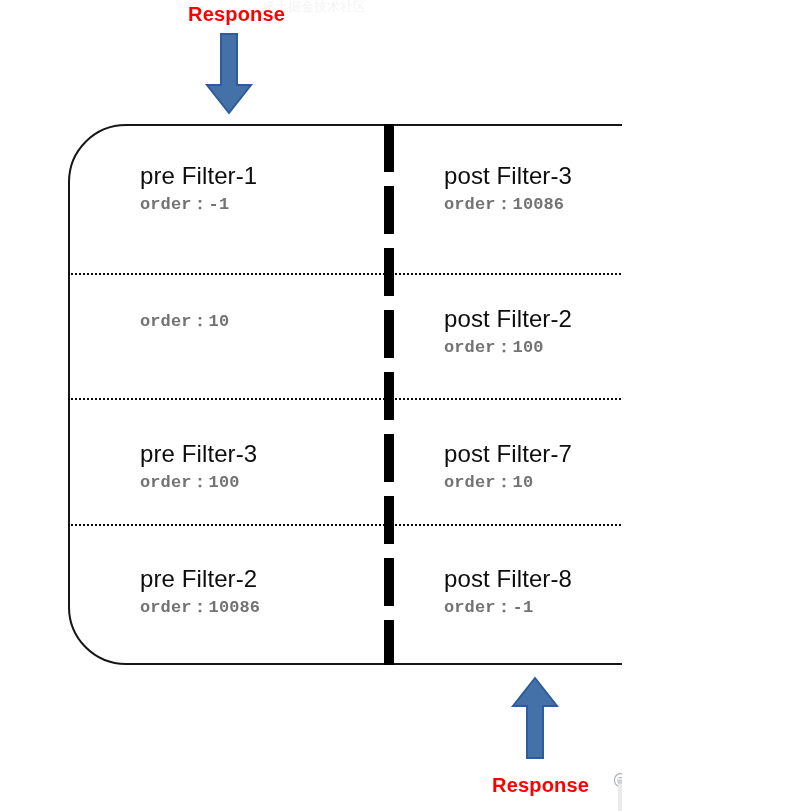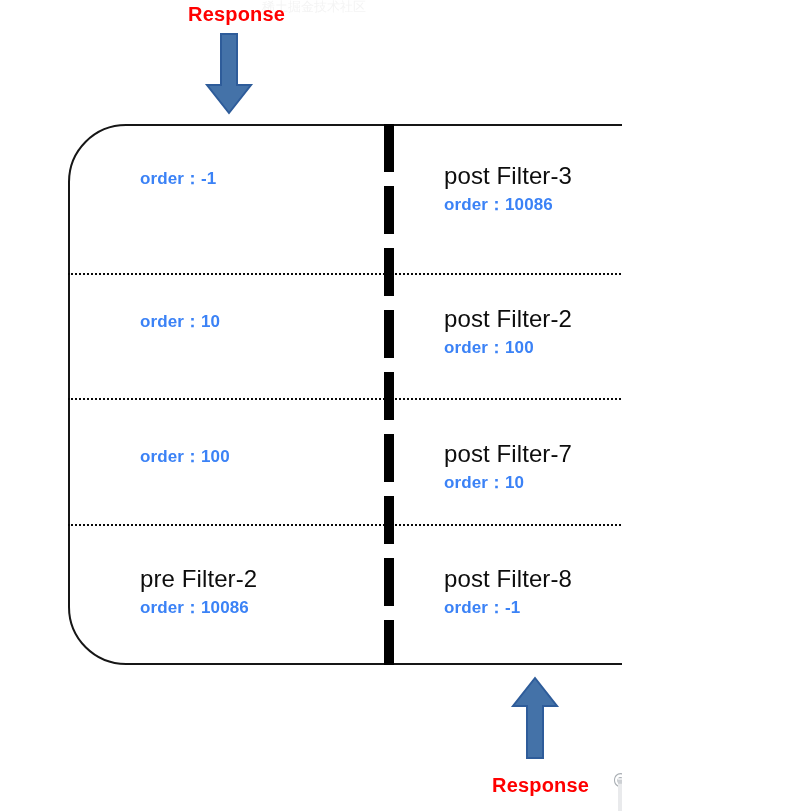--- a/index.html
+++ b/index.html
@@ -86,24 +86,24 @@
     font-family: "Liberation Sans", sans-serif;
     font-size: 24px;
     font-weight: 400;
     color: #0d0d0d;
     letter-spacing: 0.1px;
     line-height: 1.1;
     white-space: nowrap;
   }
   .filter-order {
     margin-top: 7px;
-    font-family: Liberation Sans, sans-serif;
+    font-family: Liberation Mono, monospace;
     font-size: 17px;
     font-weight: bold;
-    color: #3b82f6;
+    color: #737373;
     letter-spacing: 0.1px;
     line-height: 1.1;
     white-space: nowrap;
   }
 
   .col-pre  { left: 140px; }
   .col-post { left: 444px; }
 
   .row-1 { top: 163px; }
   .row-2 { top: 306px; }
@@ -169,36 +169,38 @@
 
   <div id="filter-box"></div>
 
   <div class="row-separator" id="sep-1"></div>
   <div class="row-separator" id="sep-2"></div>
   <div class="row-separator" id="sep-3"></div>
 
   <div id="center-divider"></div>
 
   <div class="filter-cell col-pre row-1">
+    <div class="filter-title">pre Filter-1</div>
     <div class="filter-order">order：-1</div>
   </div>
   <div class="filter-cell col-post row-1">
     <div class="filter-title">post Filter-3</div>
     <div class="filter-order">order：10086</div>
   </div>
 
   <div class="filter-cell col-pre row-2">
     <div class="filter-order">order：10</div>
   </div>
   <div class="filter-cell col-post row-2">
     <div class="filter-title">post Filter-2</div>
     <div class="filter-order">order：100</div>
   </div>
 
   <div class="filter-cell col-pre row-3">
+    <div class="filter-title">pre Filter-3</div>
     <div class="filter-order">order：100</div>
   </div>
   <div class="filter-cell col-post row-3">
     <div class="filter-title">post Filter-7</div>
     <div class="filter-order">order：10</div>
   </div>
 
   <div class="filter-cell col-pre row-4">
     <div class="filter-title">pre Filter-2</div>
     <div class="filter-order">order：10086</div>

